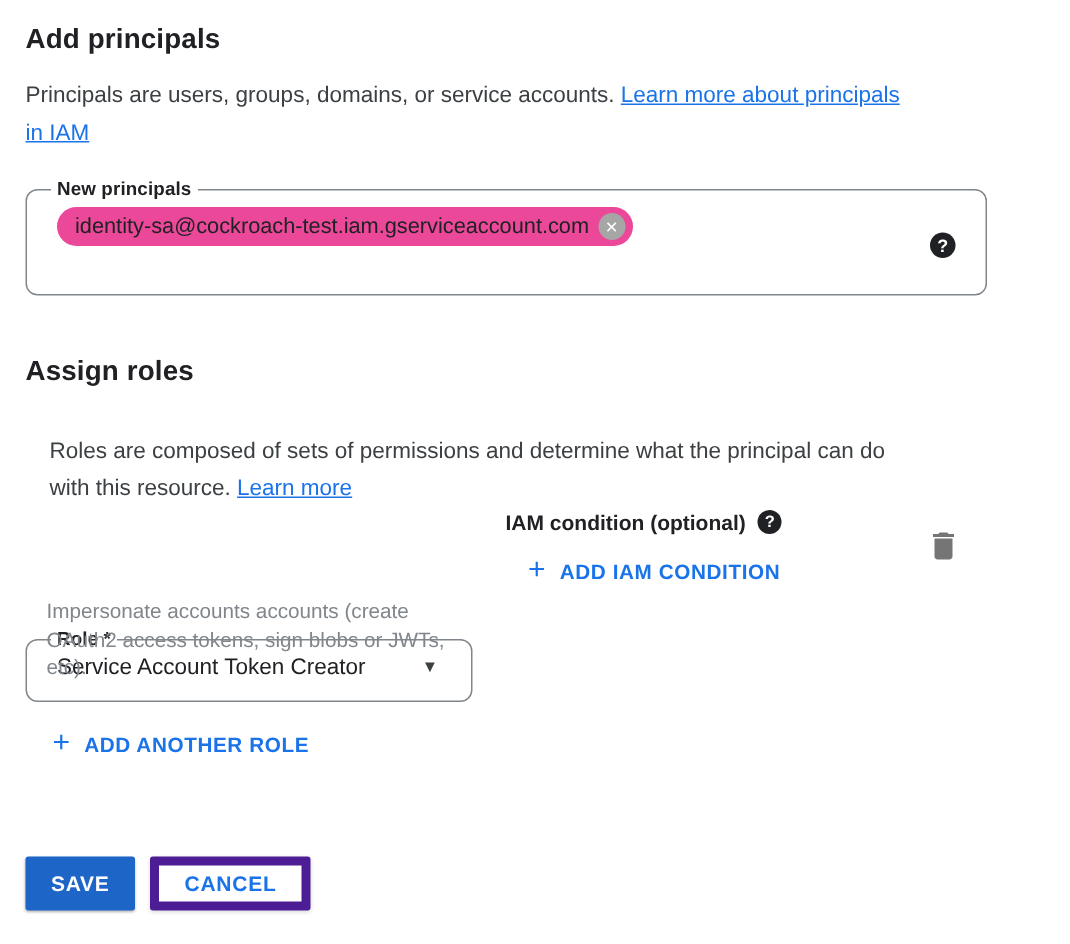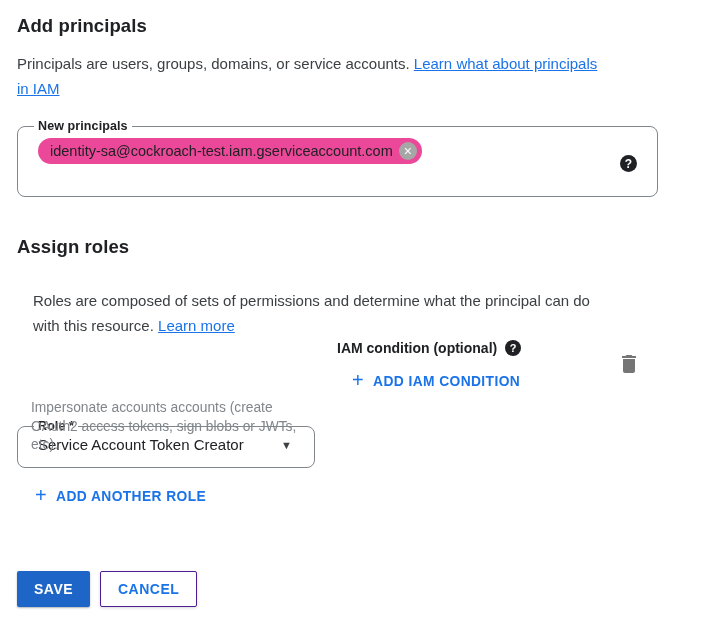--- a/index.html
+++ b/index.html
@@ -53,32 +53,32 @@
   .btn{
     height:36px;border-radius:2px;font-family:"Liberation Sans",sans-serif;
     font-size:14px;font-weight:bold;letter-spacing:.5px;cursor:pointer;
     display:inline-flex;align-items:center;justify-content:center;
   }
   .btn.primary{
     background:#1e65c8;color:#fff;border:none;padding:0 17px;
     box-shadow:0 1px 2px rgba(0,0,0,.3);
   }
   .btn.secondary{
-    background:#fff;color:#1a73e8;border:1px solid #4c1d95;padding:0 17px;
+    background:#fff;color:#1a73e8;border:6px solid #4c1d95;padding:0 17px;
     box-shadow:0 1px 3px rgba(60,64,67,.2);
   }
   .trash-btn{background:none;border:none;padding:2px;cursor:pointer;}
 </style>
 </head>
 <body>
 
 <h1 class="abs" style="left:17px;top:15px;">Add principals</h1>
 
 <p class="abs body-text" style="left:17px;top:51px;margin:0;">
-  <span>Principals are users, groups, domains, or service accounts. </span><a class="link"><span>Learn what about principals</span><br><span>in IAM</span></a>
+  <span>Principals are users, groups, domains, or service accounts. </span><a class="link"><span>Learn more about principals</span><br><span>in IAM</span></a>
 </p>
 
 <fieldset class="abs field" style="left:17px;top:119px;width:641px;height:78px;">
   <legend>New principals</legend>
   <div class="chip">
     <span class="chip-text">identity-sa@cockroach-test.iam.gserviceaccount.com</span>
     <span class="chip-remove">×</span>
   </div>
   <span class="help-badge abs" style="right:20px;top:21px;">?</span>
 </fieldset>

